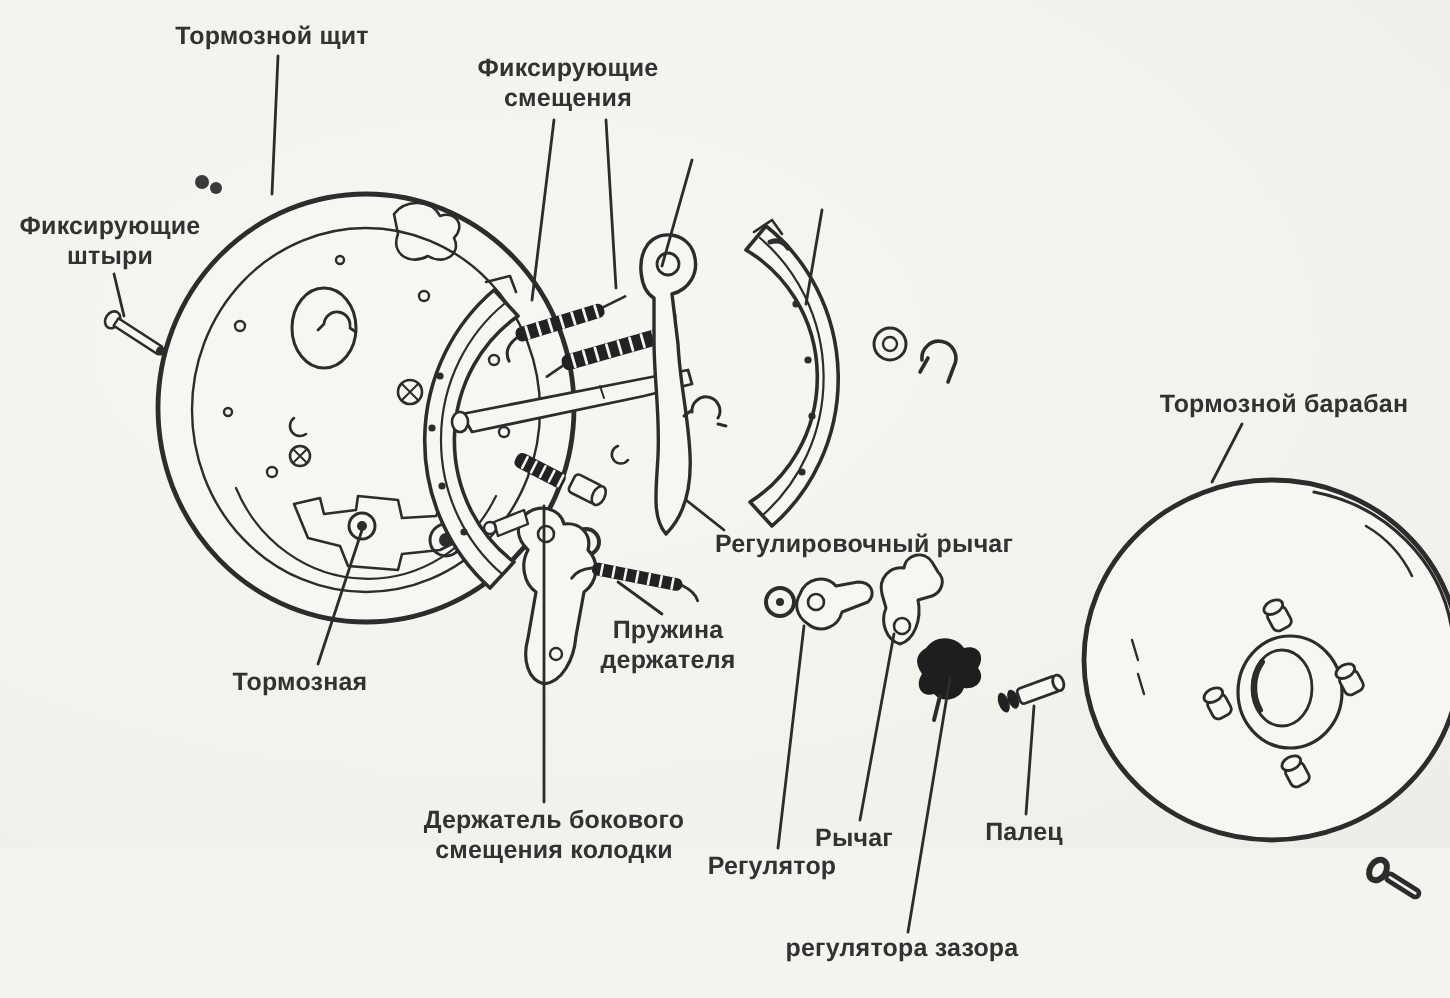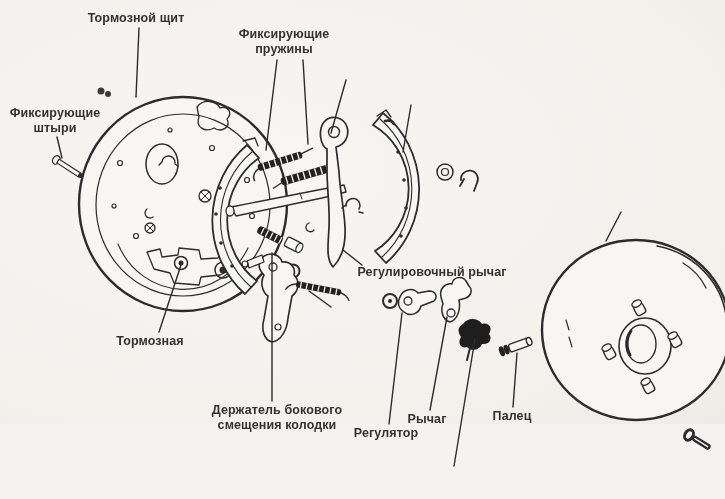--- a/index.html
+++ b/index.html
@@ -228,35 +228,42 @@
       </g>
     </g>
   </svg>
 
   <div class="lbl" style="left:136px;top:11px">
     <span>Тормозной щит</span>
   </div>
 
   <div class="lbl" style="left:284px;top:27px">
     <span>Фиксирующие</span>
-    <span>пружины</span>
+    <span>смещения</span>
   </div>
 
 
 
   <div class="lbl" style="left:55px;top:106px">
     <span>Фиксирующие</span>
     <span>штыри</span>
   </div>
 
+  <div class="lbl" style="left:642px;top:195px">
+    <span>Тормозной барабан</span>
+  </div>
 
   <div class="lbl" style="left:432px;top:265px">
     <span>Регулировочный рычаг</span>
   </div>
 
+  <div class="lbl" style="left:334px;top:308px">
+    <span>Пружина</span>
+    <span>держателя</span>
+  </div>
 
   <div class="lbl" style="left:150px;top:334px">
     <span>Тормозная</span>
   </div>
 
   <div class="lbl" style="left:277px;top:403px">
     <span>Держатель бокового</span>
     <span>смещения колодки</span>
   </div>
 
@@ -266,15 +273,16 @@
 
   <div class="lbl" style="left:427px;top:412px">
     <span>Рычаг</span>
   </div>
 
   <div class="lbl" style="left:512px;top:409px">
     <span>Палец</span>
   </div>
 
   <div class="lbl" style="left:451px;top:467px">
+    <span>регулятора зазора</span>
   </div>
 
 </div>
 
 </body></html>

